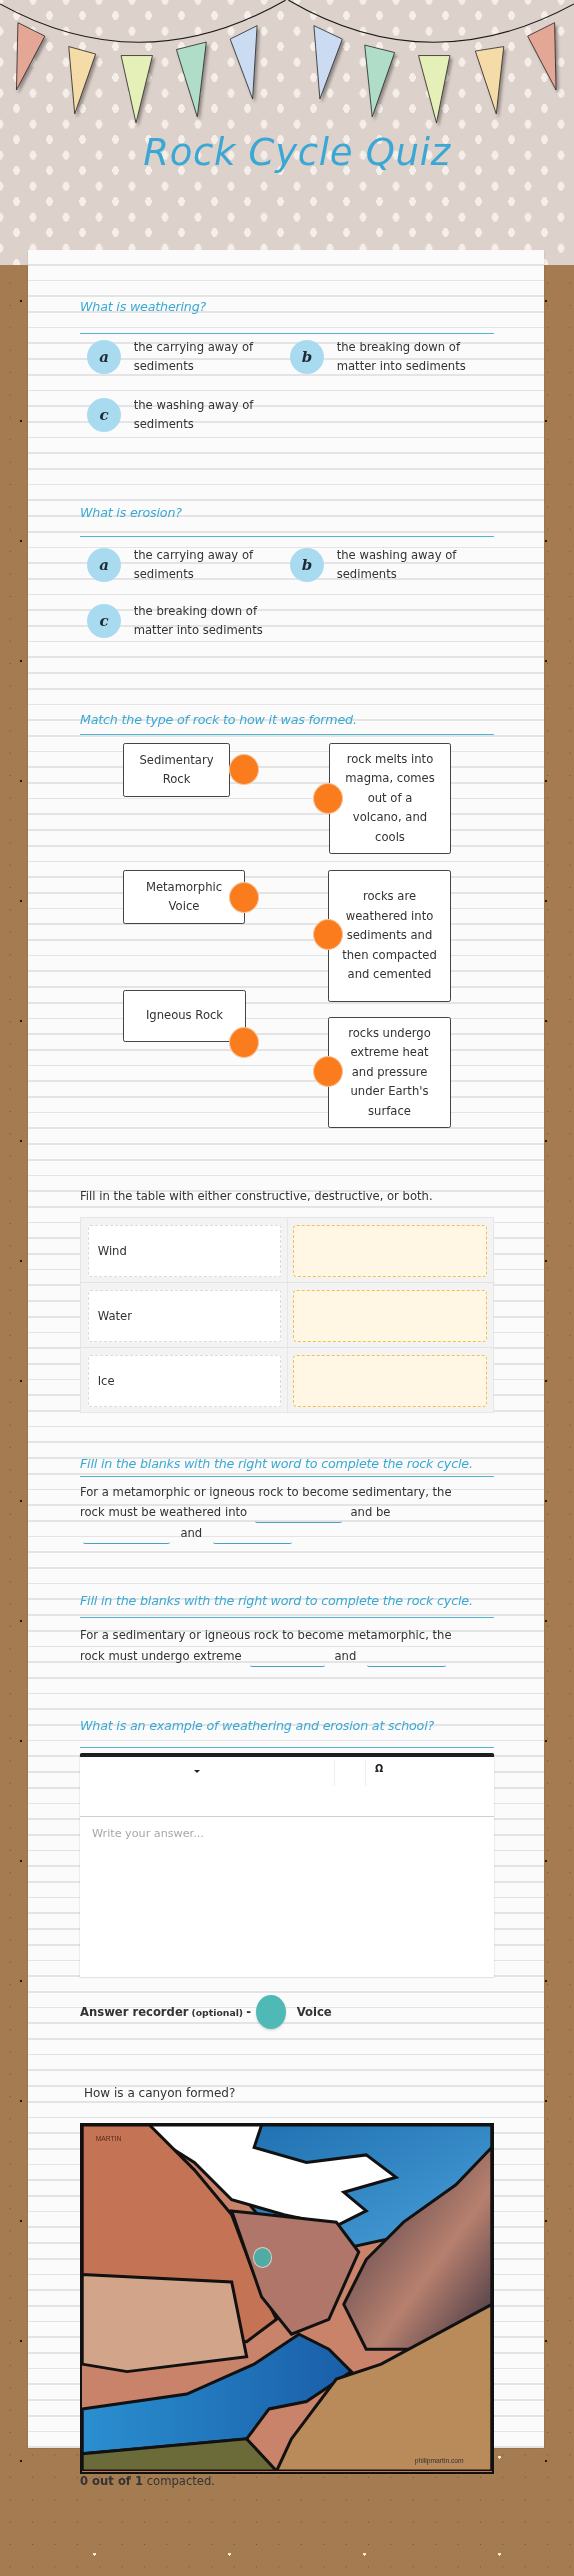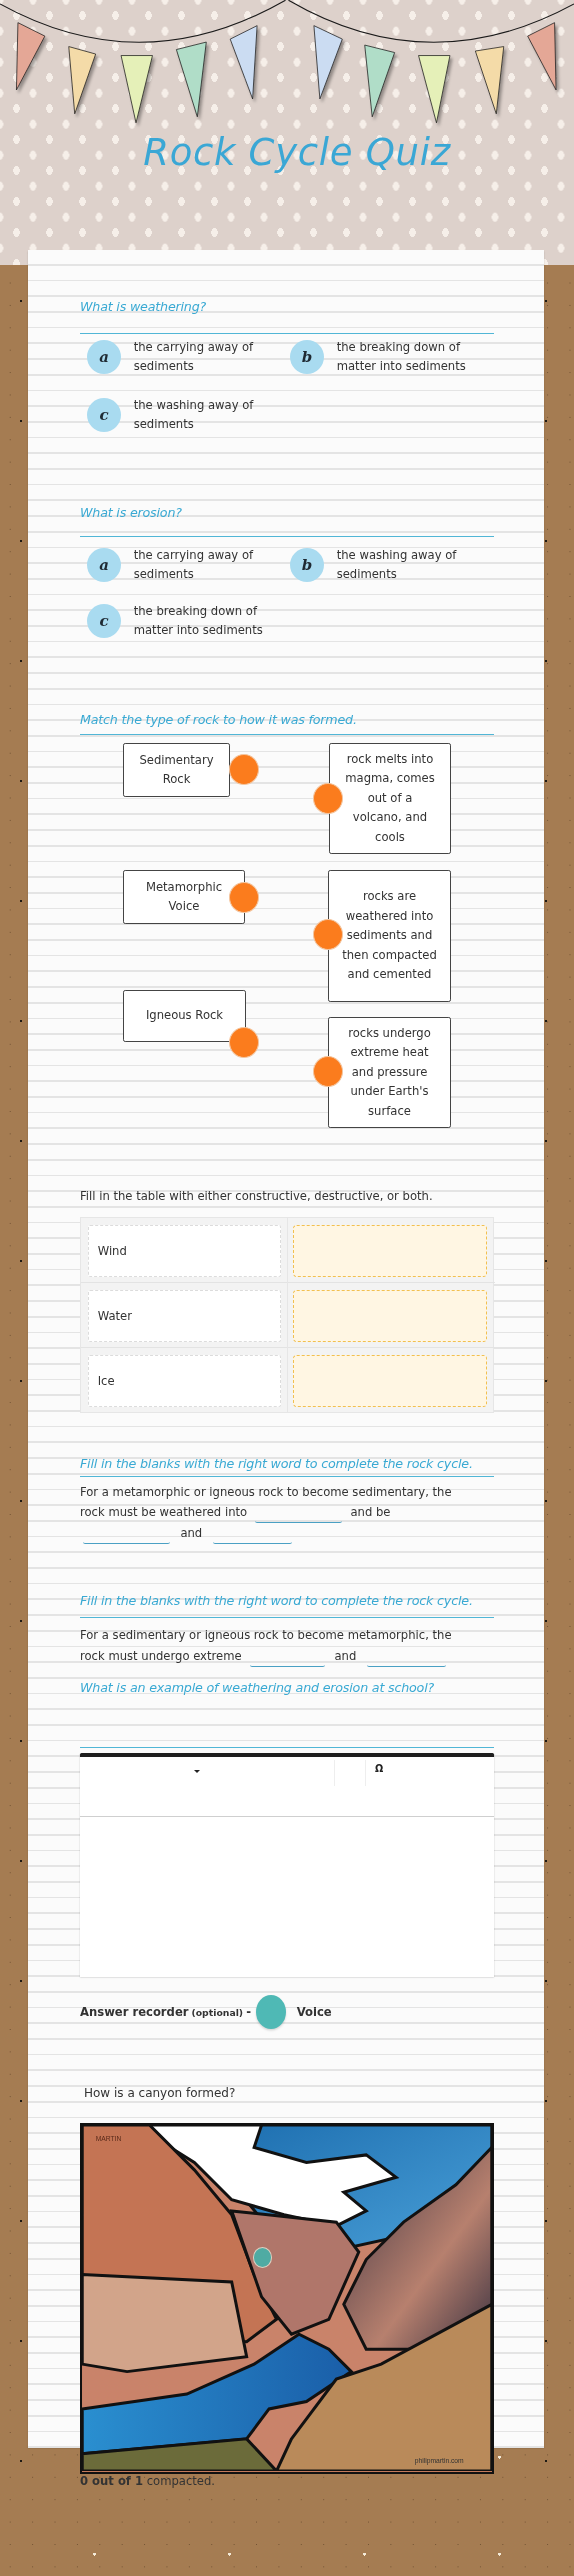--- a/index.html
+++ b/index.html
@@ -273,33 +273,34 @@
 <div class="q-title" style="top:1593px;">Fill in the blanks with the right word to complete the rock cycle.</div>
 <div class="q-rule" style="top:1617px;"></div>
 <div class="plain-text" style="left:80px; top:1624px;">For a sedimentary or igneous rock to become metamorphic, the</div>
 <div class="plain-text" style="left:80px; top:1645px;">
   <span>rock must undergo extreme</span>
   <span class="blank" style="width:75px; margin-left:4.5px; margin-right:6px;"></span>
   <span>and</span>
   <span class="blank" style="width:79px; margin-left:7.5px;"></span>
 </div>
 
-<div class="q-title" style="top:1680px;">What is an example of weathering and erosion at school?</div>
+<div class="q-title" style="top:1718px;">What is an example of weathering and erosion at school?</div>
 <div class="q-rule" style="top:1747px;"></div>
 
 <div class="editor">
   <div class="editor-topbar"></div>
   <div class="editor-toolbar">
     <div class="tb-dropdown">
       <span class="tb-caret"></span>
     </div>
     <div class="tb-sep1"></div>
     <div class="tb-sep2"></div>
     <div class="tb-omega">Ω</div>
   </div>
+  <textarea class="editor-textarea" placeholder="Write your answer..." style=""></textarea>
 </div>
 
 <div class="recorder">
   <span class="rec-label">Answer recorder</span>
   <span class="rec-optional">(optional)</span>
   <span class="rec-dash">-</span>
   <span class="rec-button"></span>
   <span class="rec-voice">Voice</span>
 </div>
 

